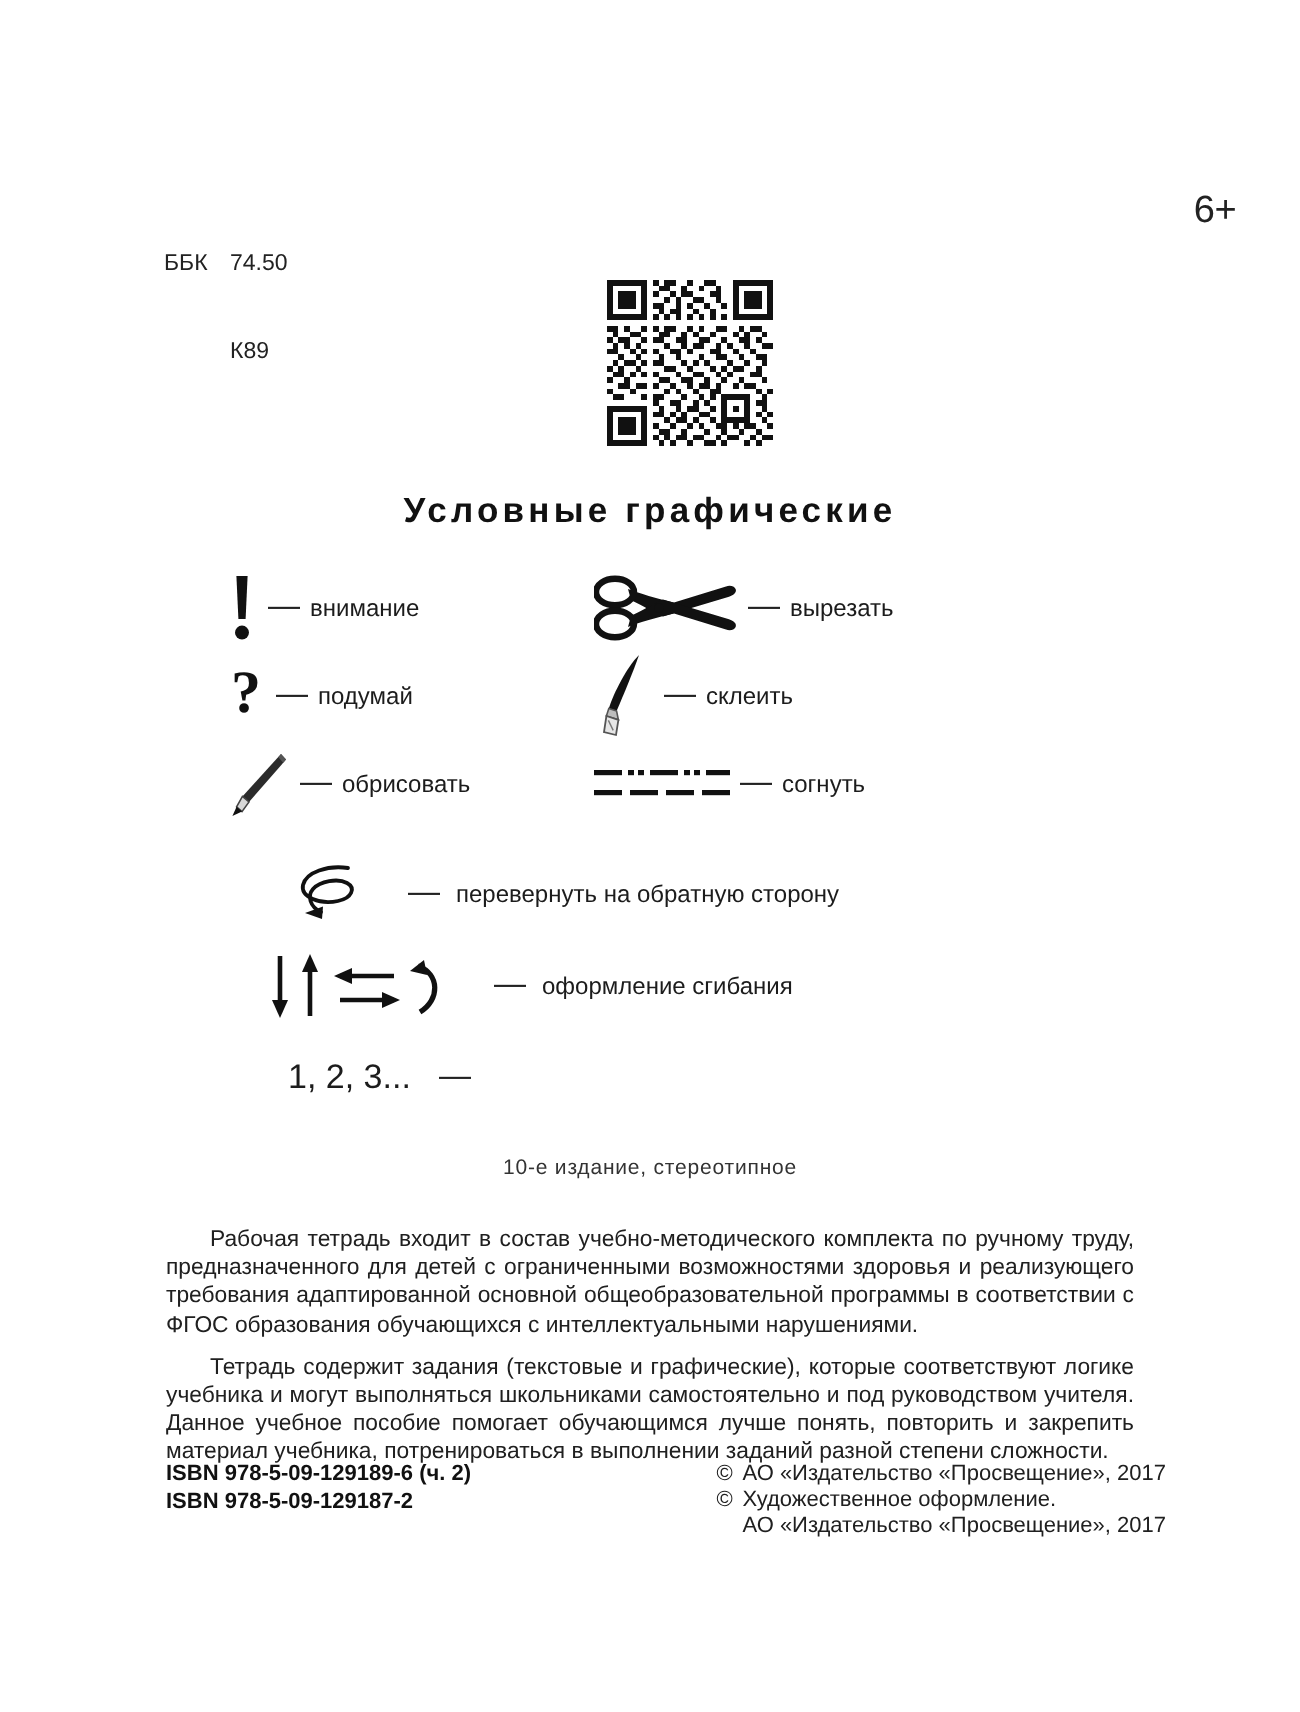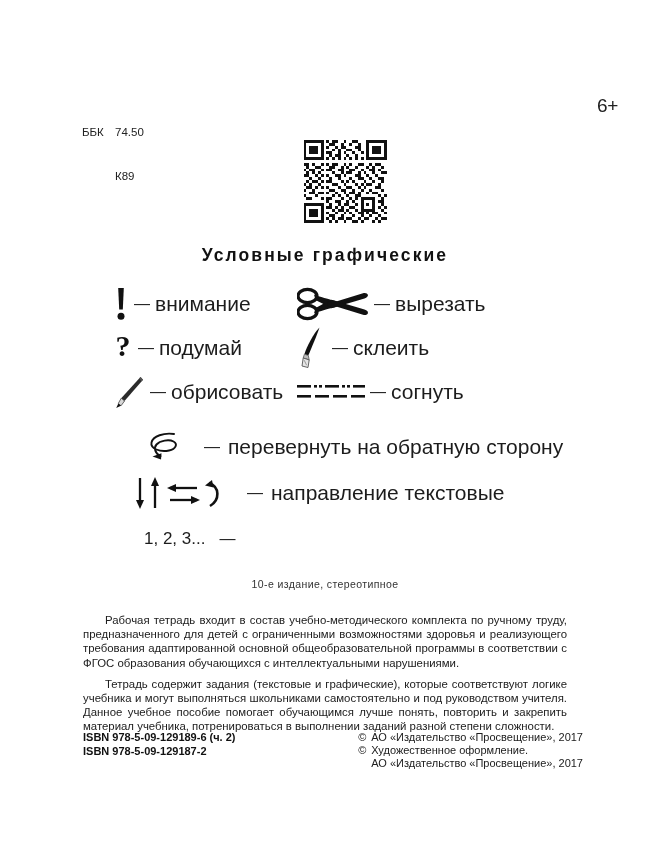--- a/index.html
+++ b/index.html
@@ -92,21 +92,21 @@
   .sym svg { display: block; }
 
   .dash {
     flex: none;
     font-size: 16px;
     color: #222;
     padding: 0 5px;
     line-height: 1;
   }
   .lbl {
-    font-size: 21px;
+    font-size: 12px;
     color: #1c1c1c;
     white-space: nowrap;
   }
 
   
   .legend-wide {
     display: flex;
     align-items: center;
     height: 46px;
     padding-left: 140px;
@@ -550,21 +550,21 @@
         <g fill="#111">
           <path d="M7 34 L3 25 L11 25 Z"></path>
           <path d="M22 2 L18 11 L26 11 Z"></path>
           <path d="M34 13 L43 9 L43 17 Z"></path>
           <path d="M67 25 L58 21 L58 29 Z"></path>
           <path d="M79 5 L72 10.5 L80.5 12.5 Z"></path>
         </g>
       </svg>
     </span>
     <span class="dash" style="padding:0 8px 0 14px;">—</span>
-    <span class="lbl">направление текстовые</span>
+    <span class="lbl">оформление сгибания</span>
   </div>
 
   <div class="legend-wide indent-c">
     <span class="num-sym">1, 2, 3...</span>
     <span class="dash" style="padding:0 8px 0 14px;">—</span>
   </div>
 
 </div>
 
 <div class="edition">10-е издание, стереотипное</div>

